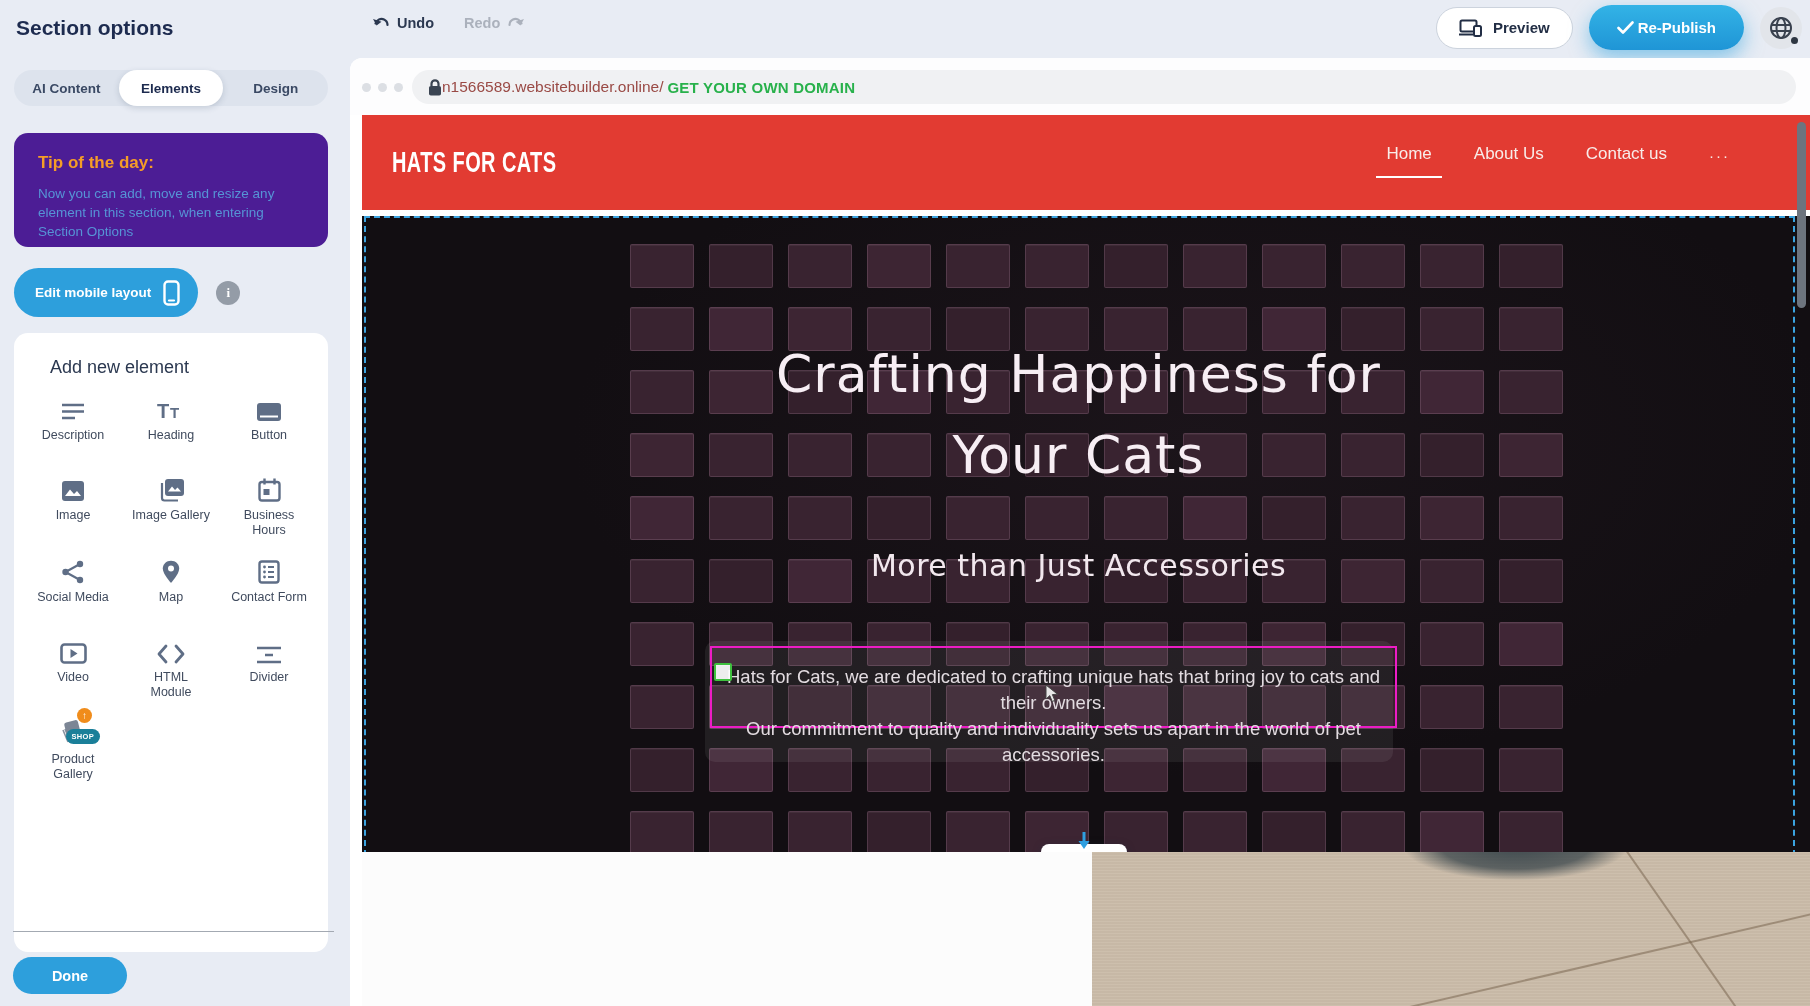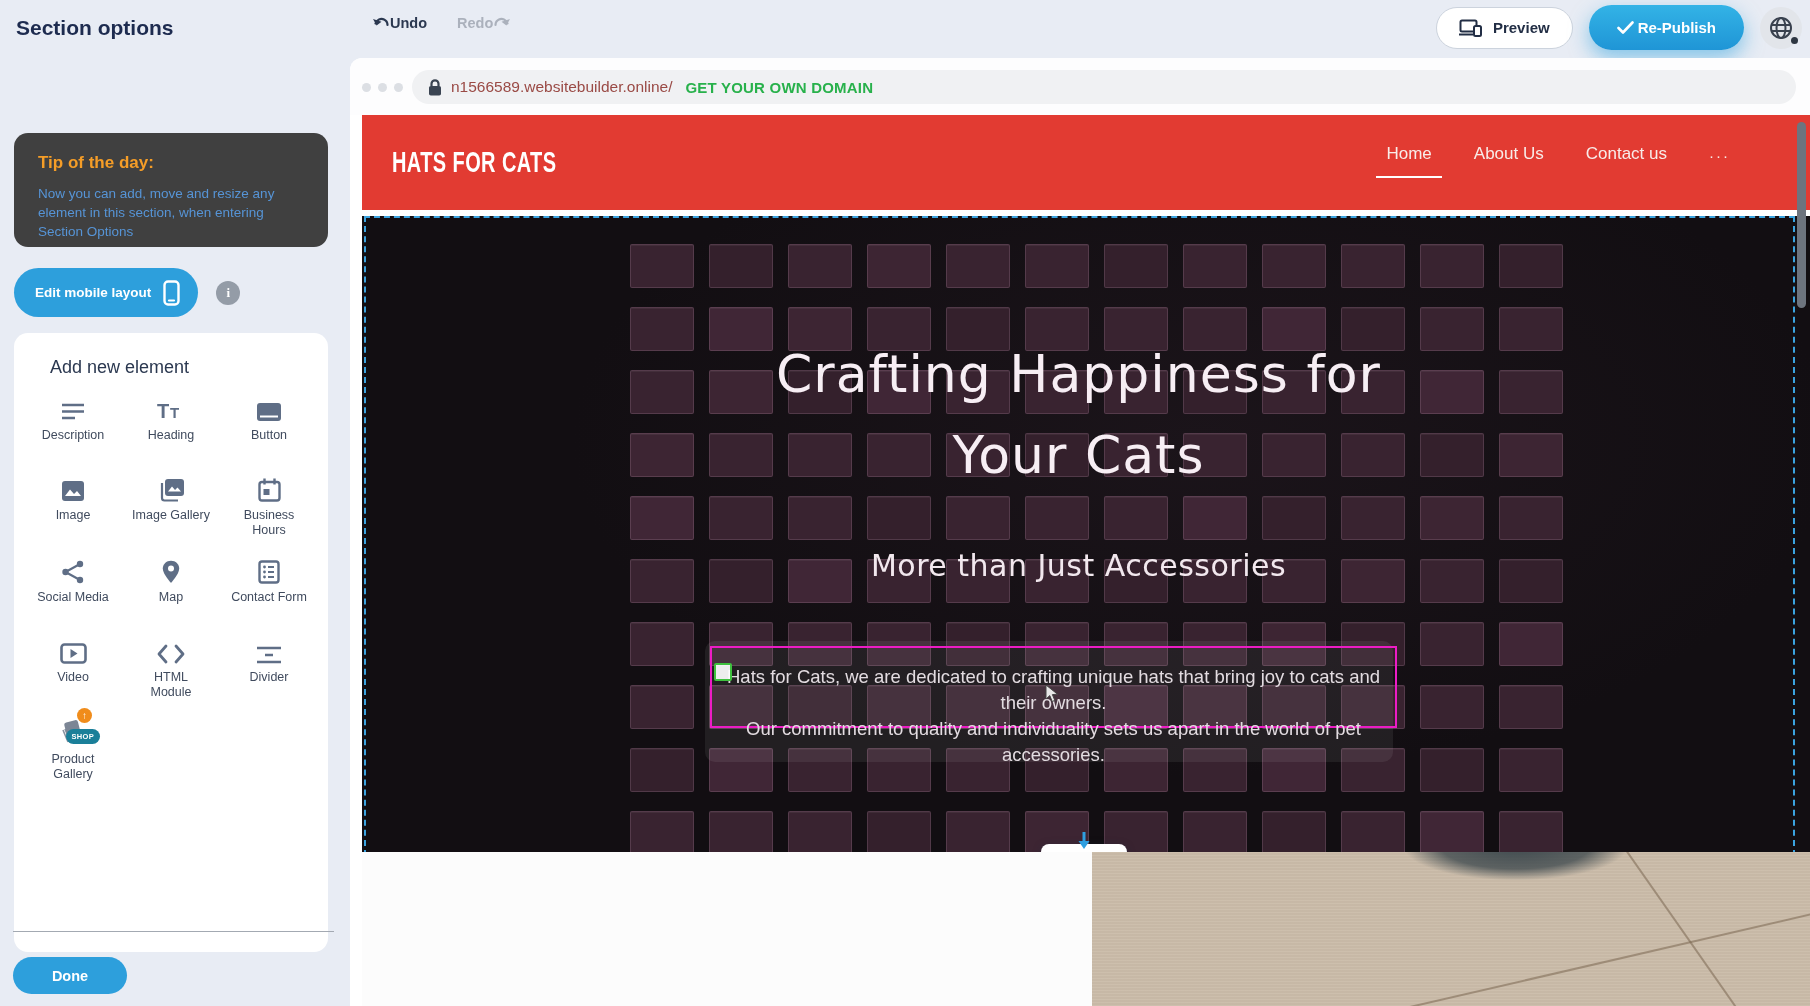--- a/index.html
+++ b/index.html
@@ -4,21 +4,21 @@
 <style>
   * { margin:0; padding:0; box-sizing:border-box; }
   html,body { width:1810px; height:1006px; overflow:hidden; background:#e8ecf4;
     font-family:"Liberation Sans", sans-serif; }
   .app { position:relative; width:1810px; height:1006px; }
 
   
   .topbar { position:absolute; left:0; top:0; width:100%; height:58px; }
   .page-title { position:absolute; left:16px; top:16px; font-size:21px; font-weight:700; color:#1d2b4f; }
   .undo-redo { position:absolute; left:372px; top:15px; display:flex; align-items:center; gap:30px; }
-  .ur-btn { display:flex; align-items:center; background:none; border:none; font-size:14.5px;
+  .ur-btn { display:flex; align-items:center; gap:7px; background:none; border:none; font-size:14.5px;
     font-weight:700; cursor:pointer; font-family:inherit; }
   .ur-btn.undo { color:#2b3850; }
   .ur-btn.redo { color:#abb1bc; }
   .top-right { position:absolute; right:8px; top:5px; display:flex; align-items:center; gap:16px; }
   .btn-preview { display:flex; align-items:center; gap:10px; height:42px; padding:0 22px; border-radius:22px;
     background:#fff; border:1px solid #ccd3dd; font-size:15px; font-weight:700; color:#222e45; cursor:pointer; font-family:inherit; }
   .btn-republish { display:flex; align-items:center; gap:4px; height:45px; padding:0 28px; border-radius:24px;
     border:none; background:linear-gradient(180deg,#33b3e6 0%,#1f95d6 100%);
     box-shadow:0 8px 20px rgba(46,163,222,.55); font-size:15px; font-weight:700; color:#fff; cursor:pointer; font-family:inherit; }
   .btn-globe { width:42px; height:42px; border-radius:50%; background:#e2e5ea; border:none; display:flex;
@@ -26,21 +26,21 @@
   .btn-globe .dot { position:absolute; right:4px; bottom:5px; width:7px; height:7px; border-radius:50%; background:#2d3642; }
 
   
   .sidebar { position:absolute; left:0; top:58px; width:350px; bottom:0; }
   .tabs { position:absolute; left:14px; top:12px; width:314px; height:36px; background:#dde3ed; border-radius:18px;
     display:flex; align-items:center; }
   .tab { flex:1; height:36px; border:none; background:none; border-radius:18px; font-size:13.5px; font-weight:700;
     color:#3a4964; cursor:pointer; font-family:inherit; }
   .tab.active { background:#fff; box-shadow:0 2px 6px rgba(40,60,90,.18); color:#1d2b4f; height:36px; }
 
-  .tip-card { position:absolute; left:14px; top:75px; width:314px; height:114px; background:#404040; border-radius:14px;
+  .tip-card { position:absolute; left:14px; top:75px; width:314px; height:114px; background:#4c1d95; border-radius:14px;
     padding:20px 24px; }
   .tip-title { color:#f59d27; font-size:17px; font-weight:700; margin-bottom:11px; }
   .tip-body { color:#5694d6; font-size:13.5px; line-height:19px; width:250px; }
 
   .mobile-row { position:absolute; left:14px; top:210px; display:flex; align-items:center; gap:18px; }
   .btn-edit-mobile { display:flex; align-items:center; gap:12px; height:49px; padding:0 18px 0 21px; border-radius:25px;
     background:#2d9fdc; border:none; color:#fff; font-size:13.5px; font-weight:700; cursor:pointer; font-family:inherit; }
   .info-badge { width:24px; height:24px; border-radius:50%; background:#949ca7; color:#fff; font-size:13px; font-weight:700;
     display:flex; align-items:center; justify-content:center; cursor:pointer; font-family:"Liberation Serif",serif; }
 
@@ -60,21 +60,21 @@
   .btn-done { position:absolute; left:13px; top:899px; width:114px; height:37px; border-radius:19px; background:#2d9fdc;
     border:none; color:#fff; font-size:14.5px; font-weight:700; cursor:pointer; font-family:inherit; }
 
   
   .canvas { position:absolute; left:350px; top:58px; right:0; bottom:0; background:#fff; border-top-left-radius:12px;
     overflow:hidden; }
   .chrome { position:absolute; left:0; top:0; right:0; height:57px; background:#fdfdfe; }
   .window-dots { position:absolute; left:12px; top:25px; display:flex; gap:7px; }
   .window-dots i { width:9px; height:9px; border-radius:50%; background:#dcdfe4; }
   .url-pill { position:absolute; left:62px; top:12px; right:14px; height:34px; background:#f0f1f3; border-radius:17px;
-    display:flex; align-items:center; padding:0 16px; gap:9px; cursor:text; }
+    display:flex; align-items:center; padding:0 16px; cursor:text; }
   .url-text { font-size:15.5px; color:#9a4a45; }
   .get-domain { font-size:15px; font-weight:700; color:#28b14b; letter-spacing:.2px; margin-left:4px; cursor:pointer; text-decoration:none; }
 
   .viewport { position:absolute; left:0; top:57px; right:0; bottom:0;margin-left:12px; }
 
   .site-header { position:absolute; left:0; top:0; right:0; height:95px; background:#e23b32; }
   .site-logo { position:absolute; left:30px; top:33px; color:#fff; font-size:25px; font-weight:700; letter-spacing:.5px;
     transform:scaleX(.8) scaleY(1.15); transform-origin:left center; white-space:nowrap; }
   .site-nav { position:absolute; right:80px; top:29px; display:flex; align-items:center; gap:42px; }
   .nav-item { color:#f8ece9; font-size:17px; cursor:pointer; position:relative; padding-bottom:2px; }
@@ -182,20 +182,25 @@
               <ellipse cx="13" cy="13" rx="4.5" ry="10" fill="none" stroke="#39414e" stroke-width="2"></ellipse>
               <path d="M3.5 10 h19 M3.5 16 h19" stroke="#39414e" stroke-width="2" fill="none"></path>
             </svg>
         </span>
         <span class="dot"></span>
       </button>
     </div>
   </div>
 
   <aside class="sidebar">
+    <div class="tabs">
+      <button class="tab">AI Content</button>
+      <button class="tab active">Elements</button>
+      <button class="tab">Design</button>
+    </div>
 
     <div class="tip-card">
       <div class="tip-title">Tip of the day:</div>
       <div class="tip-body">Now you can add, move and resize any element in this section, when entering Section Options</div>
     </div>
 
     <div class="mobile-row">
       <button class="btn-edit-mobile">
         <span>Edit mobile layout</span>
         <span>

